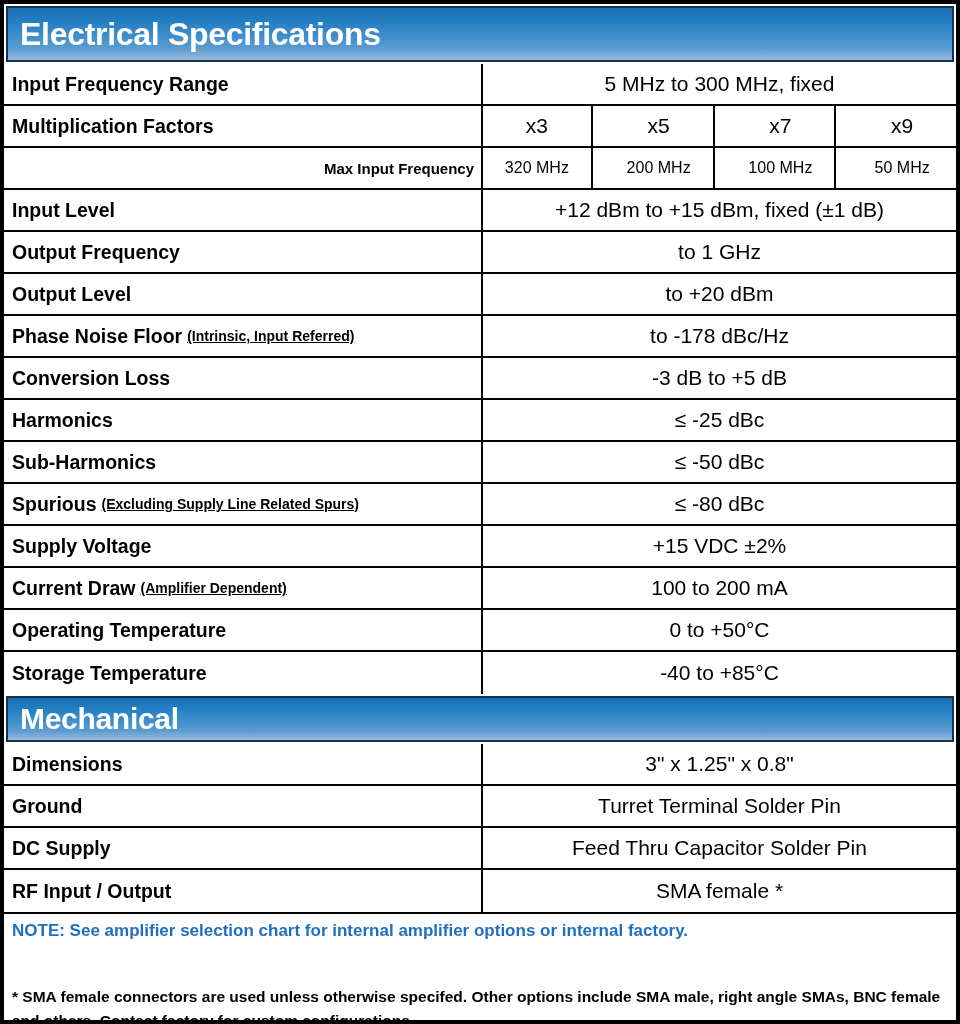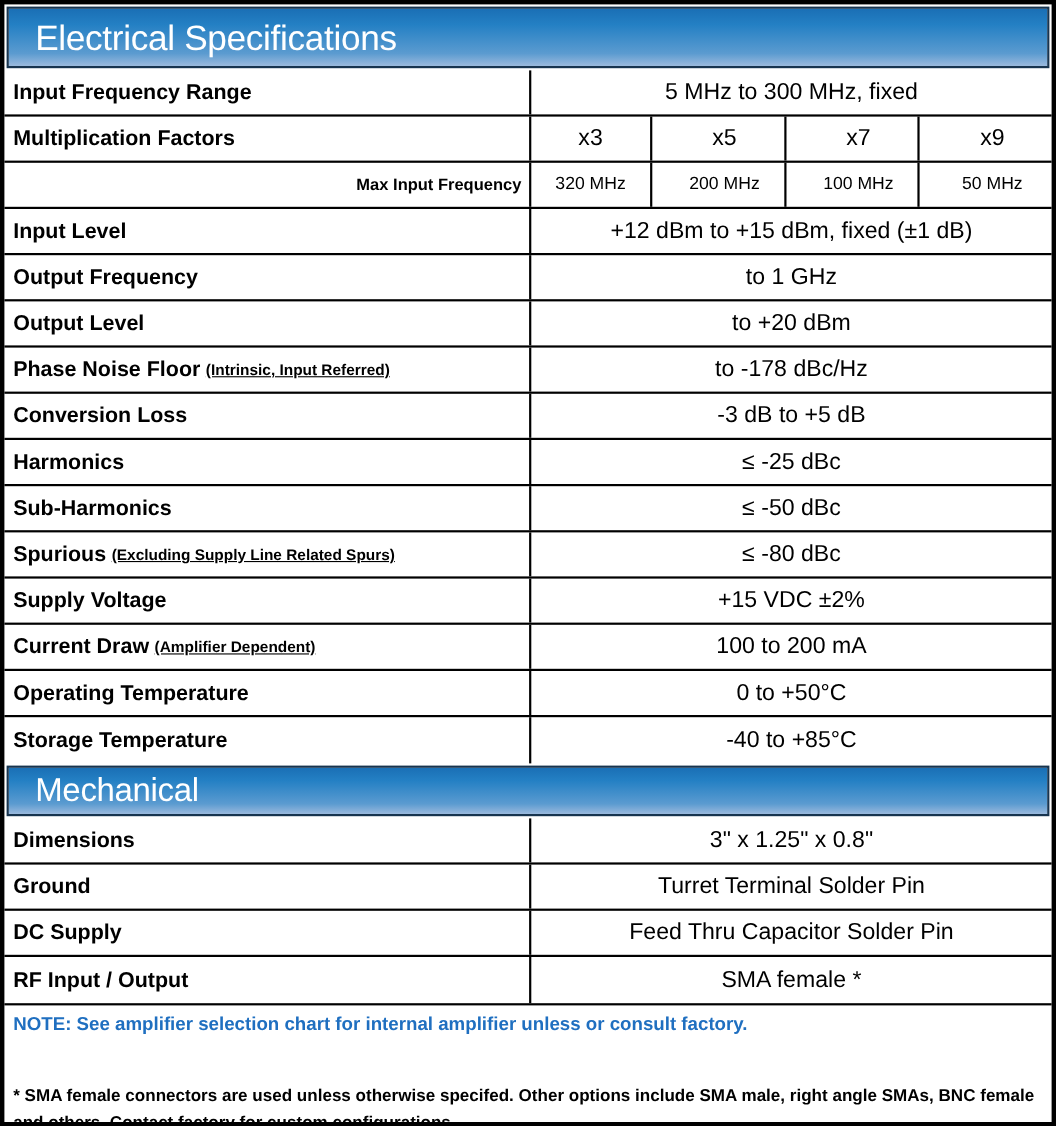--- a/index.html
+++ b/index.html
@@ -30,23 +30,23 @@
     box-sizing: border-box;
     border: 2px solid #17344f;
     margin: 2px;
     background: linear-gradient(to bottom, #1a6fb5 0%, #2480c4 28%, #5b9bd0 78%, #9ab9dd 100%);
     display: flex;
     align-items: center;
     flex: 0 0 auto;
   }
   .band-title {
     color: #ffffff;
-    font-weight: normal;
+    font-weight: bold;
     letter-spacing: -0.3px;
-    padding-left: 24px;
+    padding-left: 12px;
   }
   .band-electrical { height: 56px; }
   .band-electrical .band-title { font-size: 32px; }
   .band-mechanical { height: 46px; }
   .band-mechanical .band-title { font-size: 30px; }
 
   
   .rows {
     display: flex;
     flex-direction: column;
@@ -245,17 +245,17 @@
           <div class="cell-value">Feed Thru Capacitor Solder Pin</div>
         </div>
         <div class="row" style="border-bottom: none;">
           <div class="cell-label">RF Input / Output</div>
           <div class="cell-value">SMA female *</div>
         </div>
       </div>
   </div>
 
   <div class="footnotes">
-    <div class="note-primary">NOTE:  See amplifier selection chart for internal amplifier unless or consult factory.</div>
+    <div class="note-primary">NOTE:  See amplifier selection chart for internal amplifier options or internal factory.</div>
     <div class="note-secondary">* SMA female connectors are used unless otherwise specifed. Other options include SMA male, right angle SMAs, BNC female and others. Contact factory for custom configurations.</div>
   </div>
 
 </div>
 
 </body></html>

